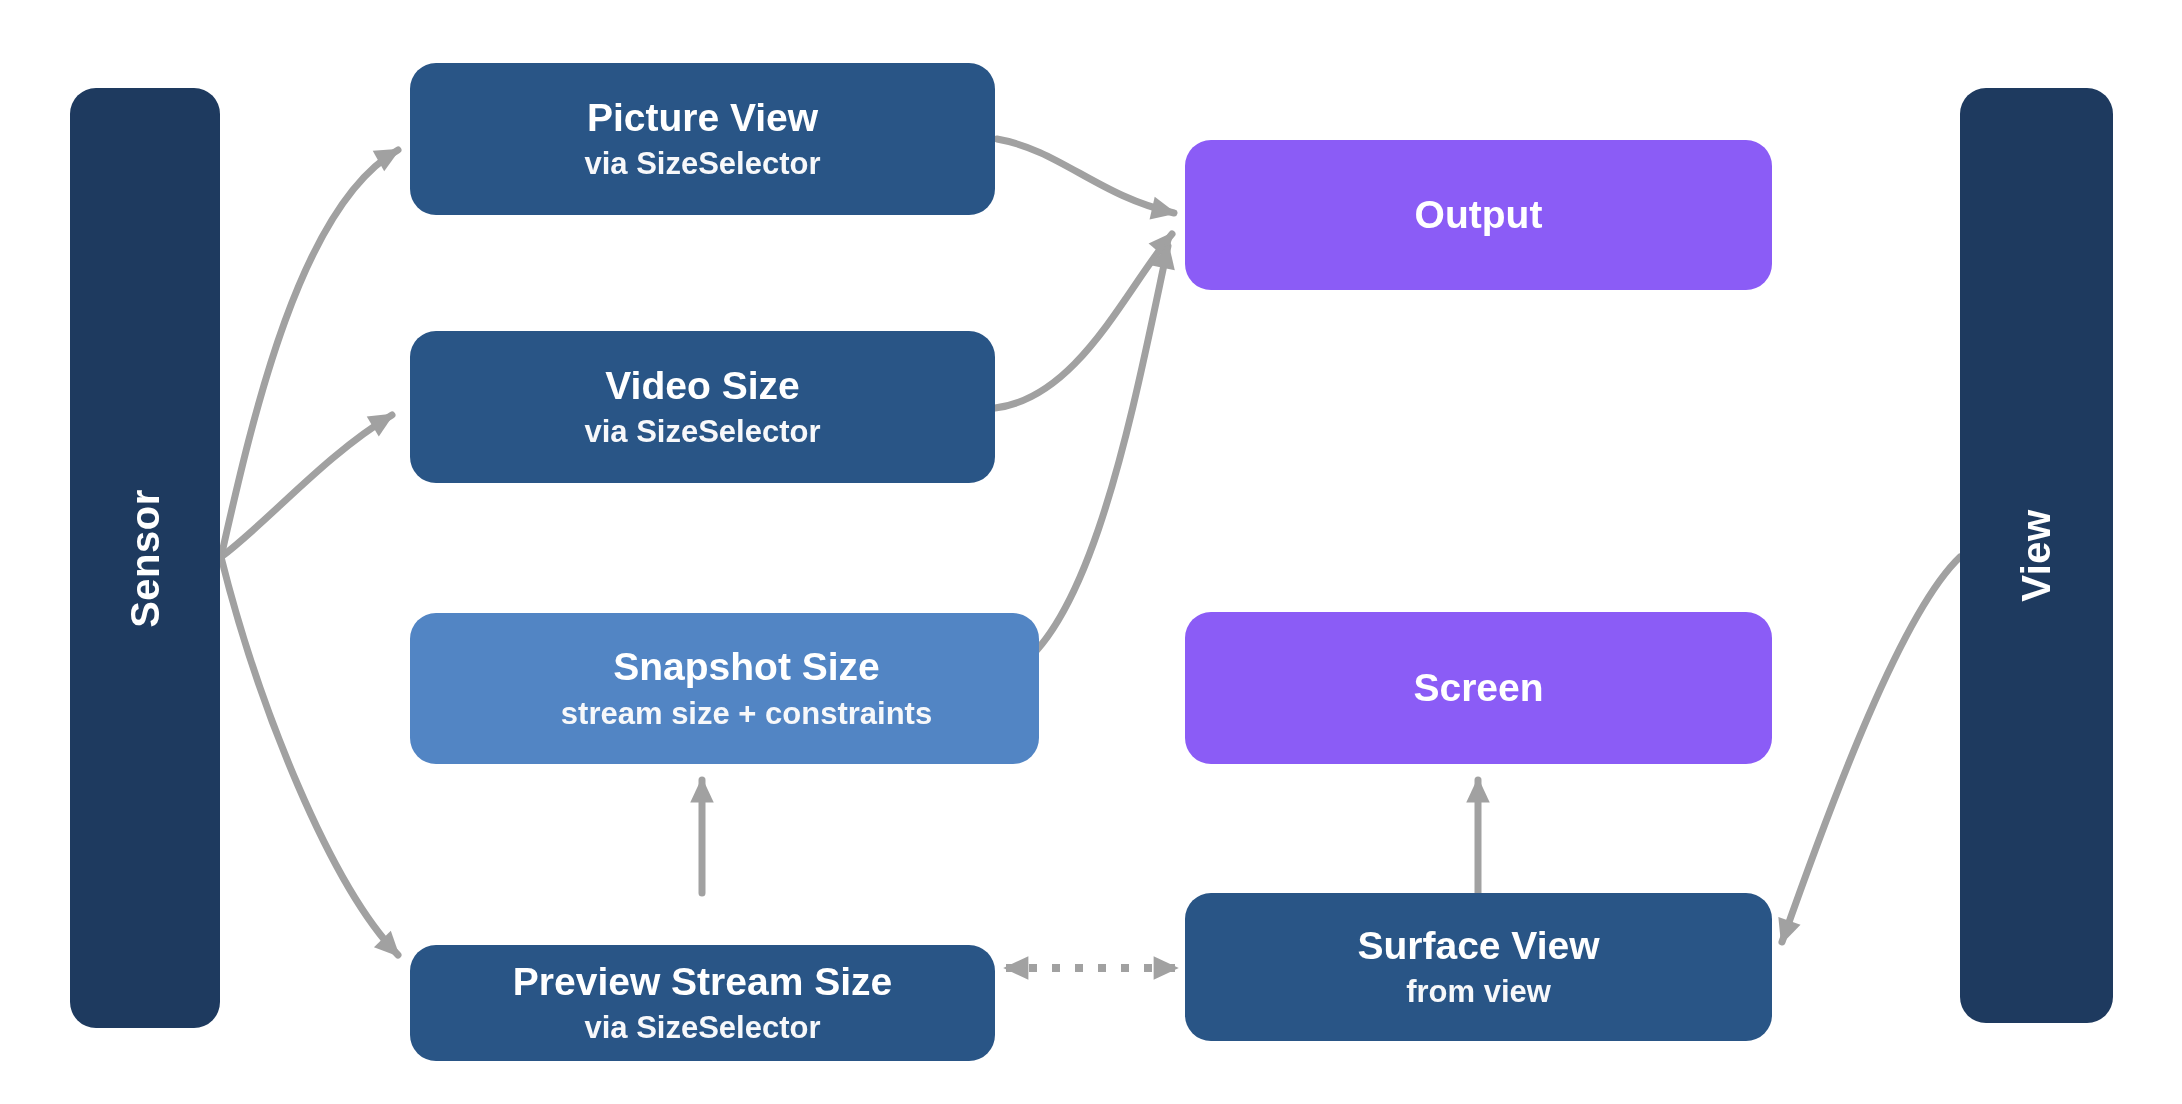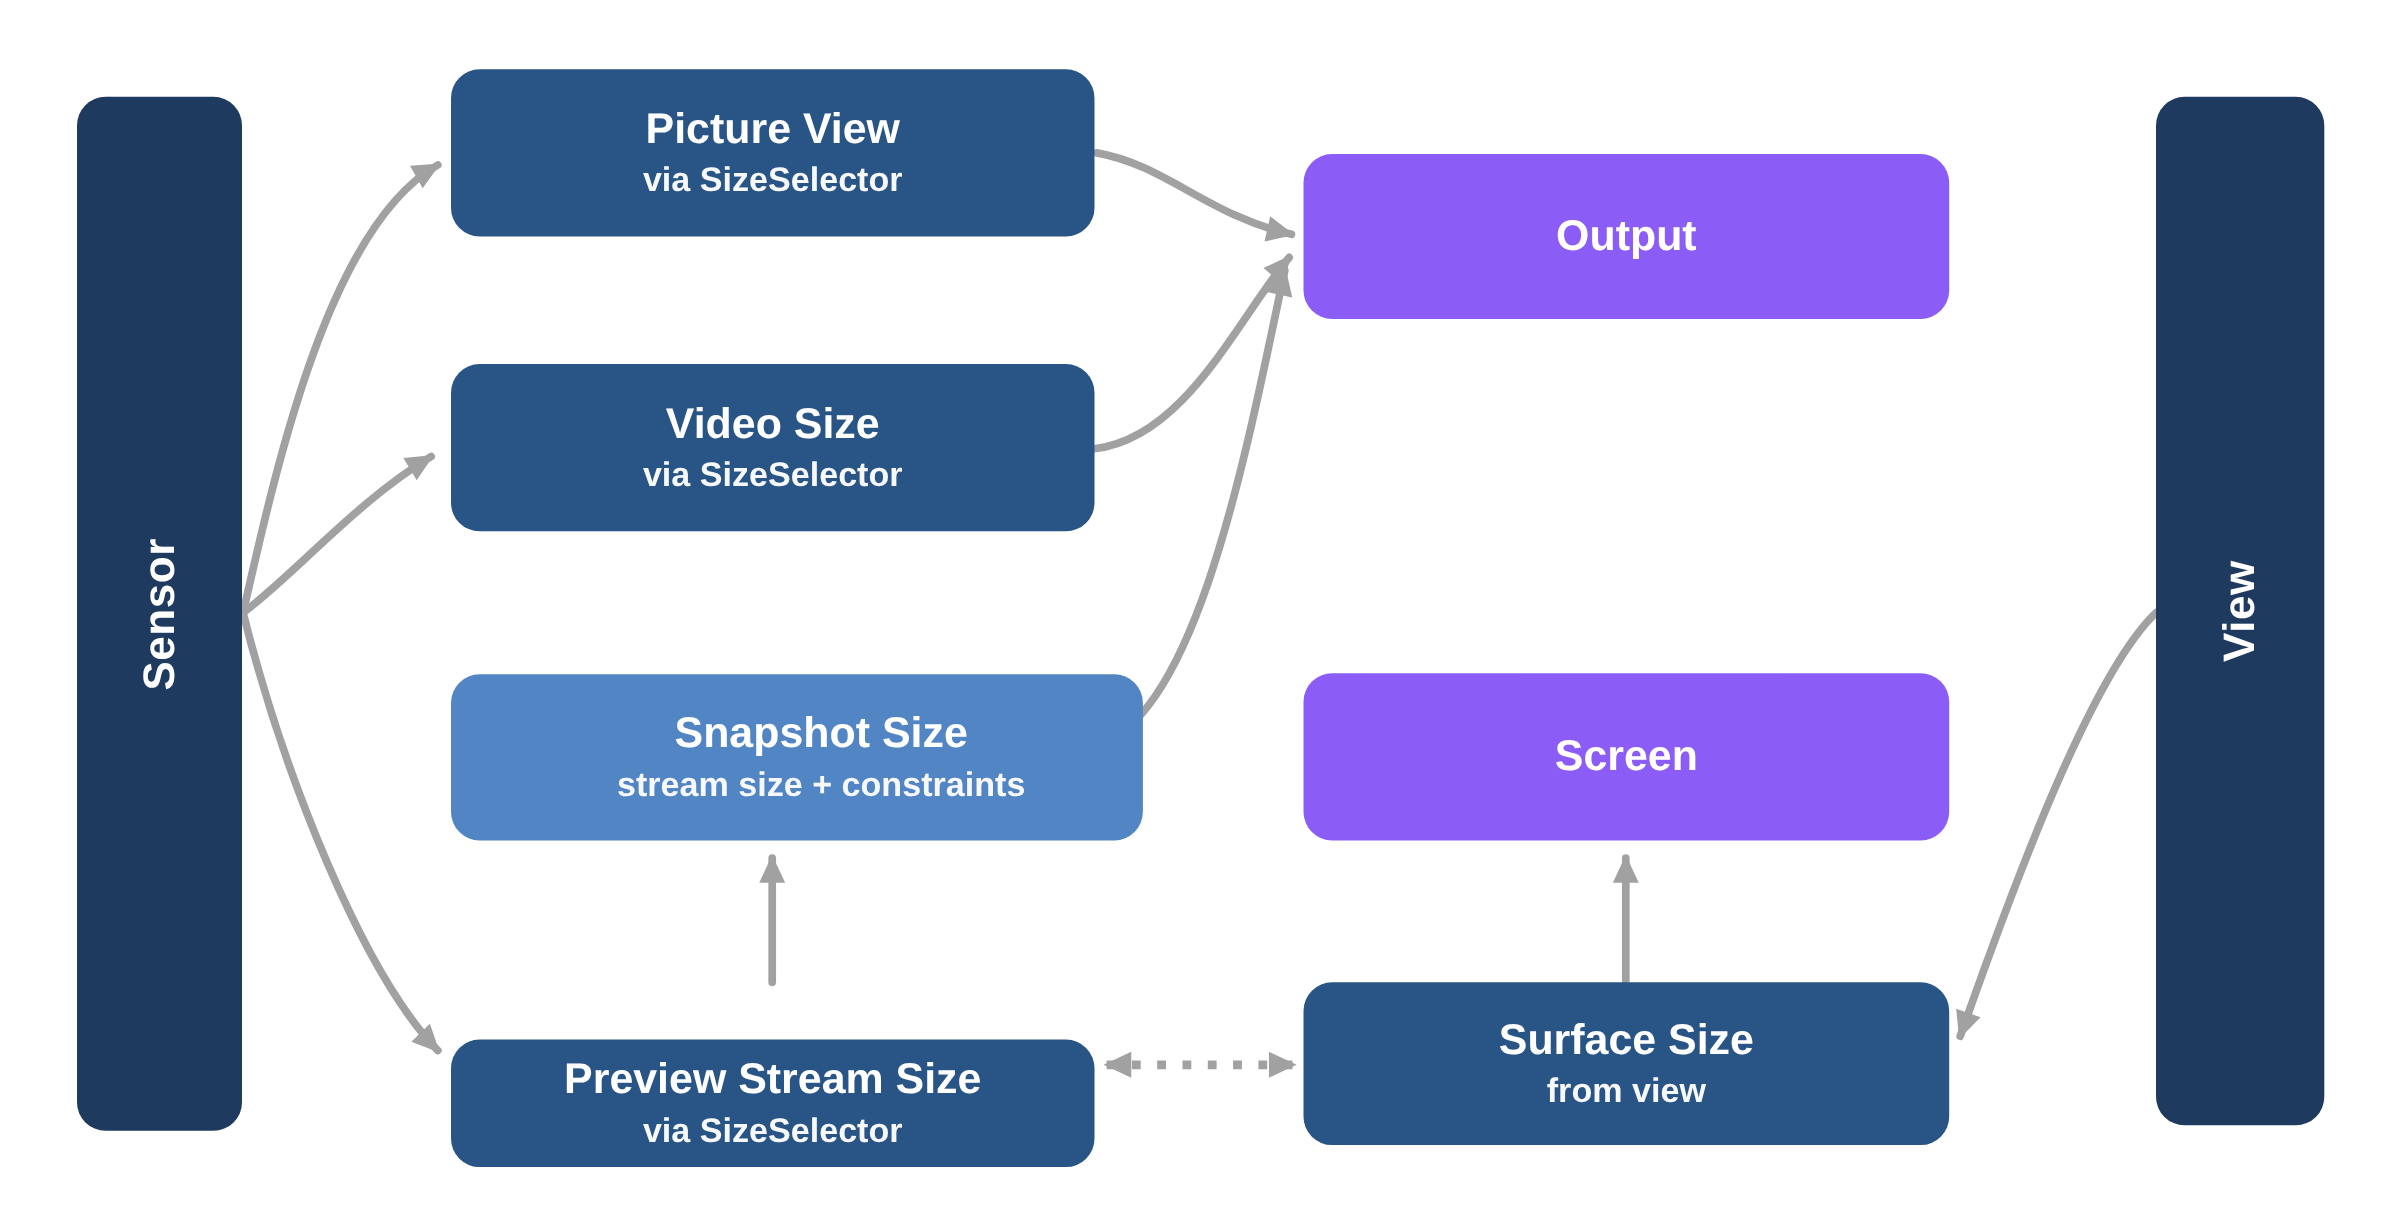--- a/index.html
+++ b/index.html
@@ -117,17 +117,17 @@
 
   <div class="node node-red pos-output">
     <div class="title">Output</div>
   </div>
 
   <div class="node node-red pos-screen">
     <div class="title">Screen</div>
   </div>
 
   <div class="node node-blue pos-surface">
-    <div class="title">Surface Size</div>
+    <div class="title">Surface View</div>
     <div class="subtitle">from view</div>
   </div>
 
 </div>
 
 </body></html>

